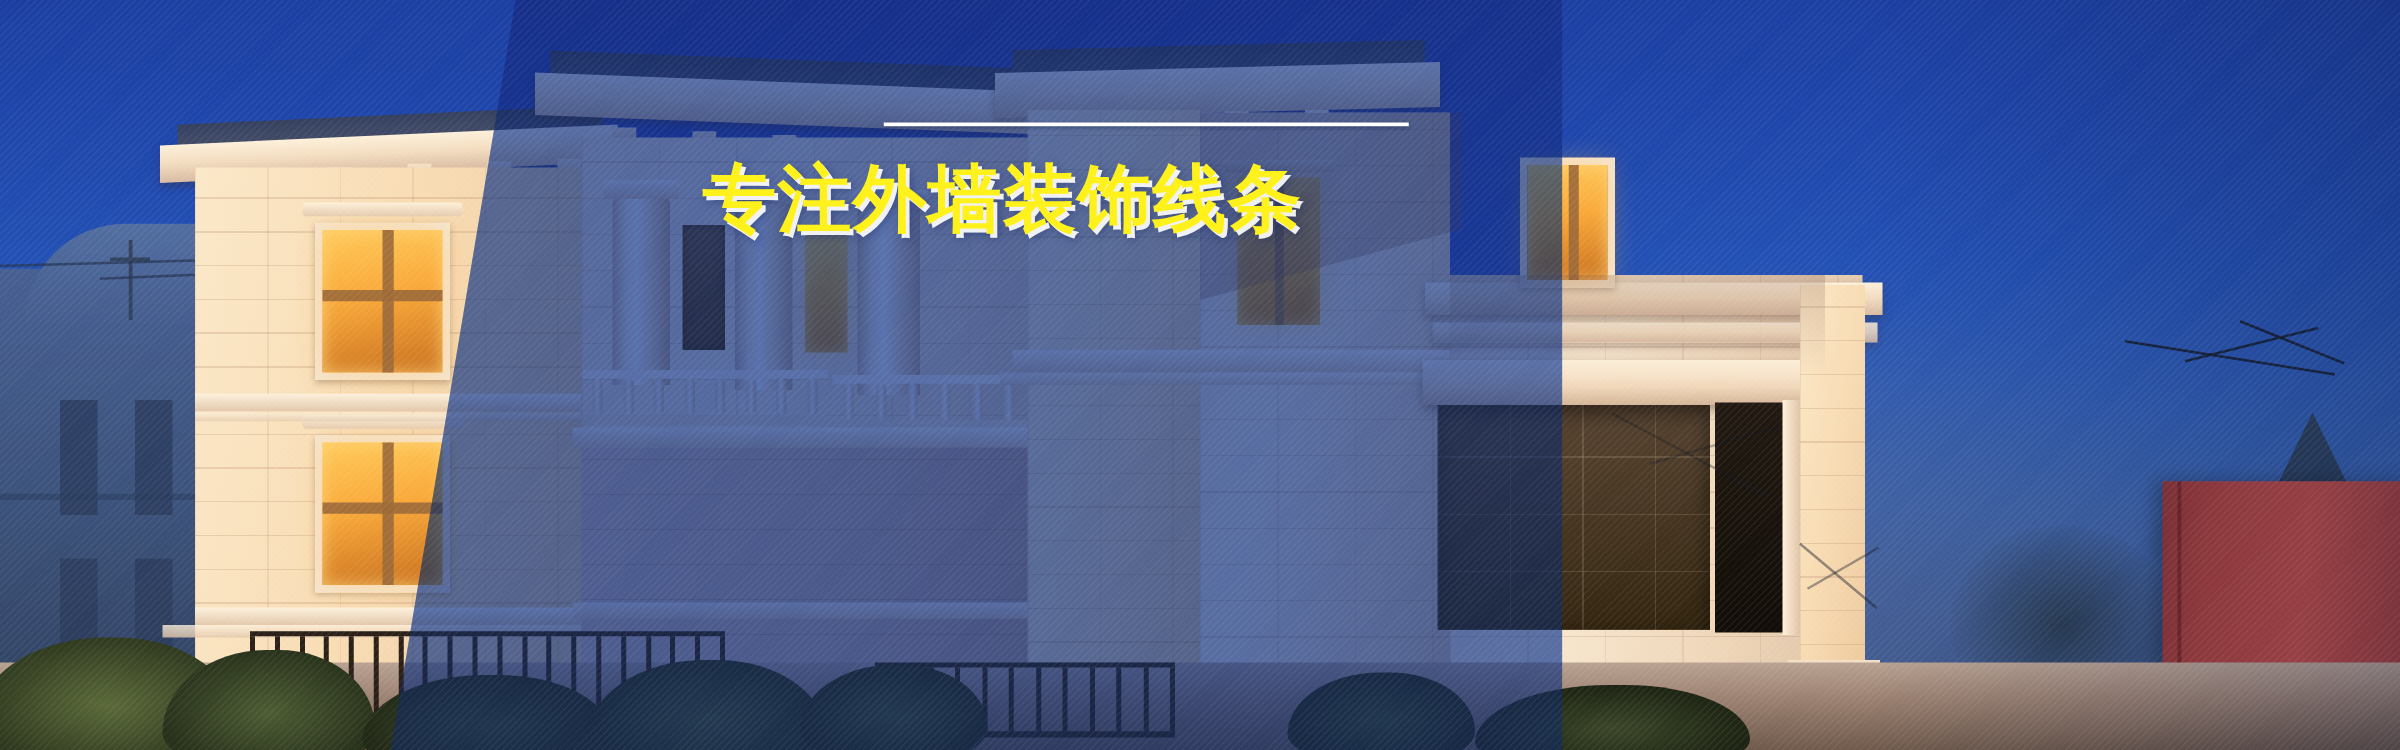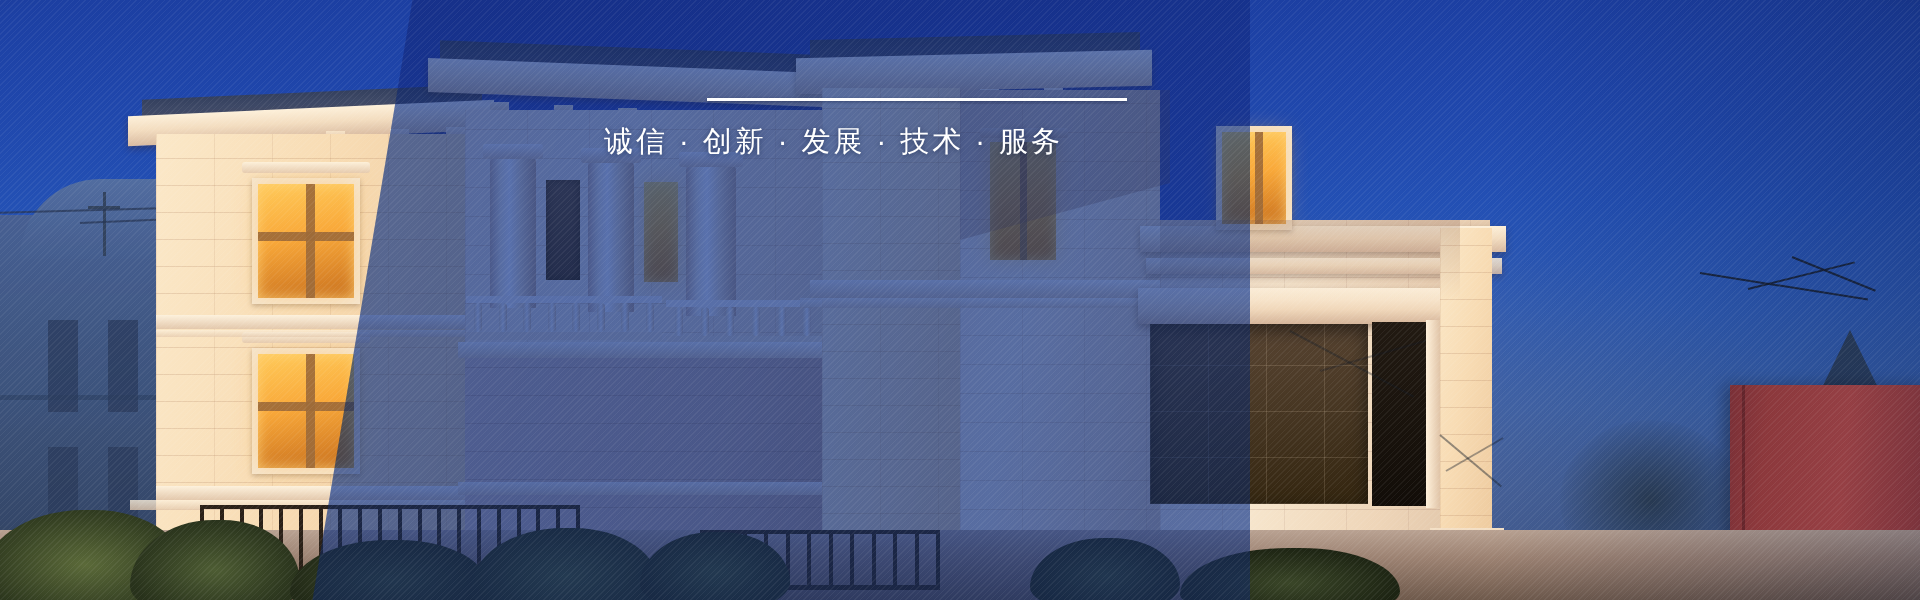--- a/index.html
+++ b/index.html
@@ -544,18 +544,18 @@
   <div class="tint-edge"></div>
 
   <div class="hatch"></div>
   <div class="vignette"></div>
 
   <div class="copy">
 
     <div class="rule"></div>
 
     <h1 class="headline">
+      <span class="l2">专注外墙装饰线条</span>
     </h1>
 
-    <div class="tagline">诚信 · 创新 · 发展 · 技术 · 服务</div>
   </div>
 
 </div>
 
 </body></html>

